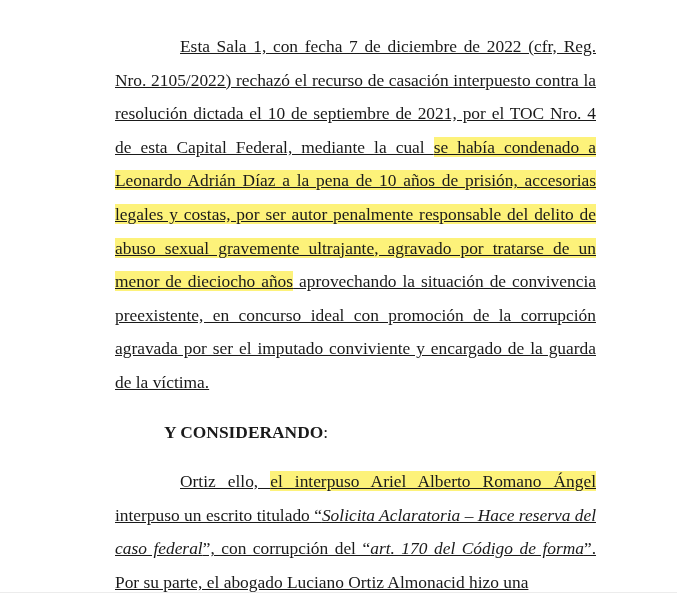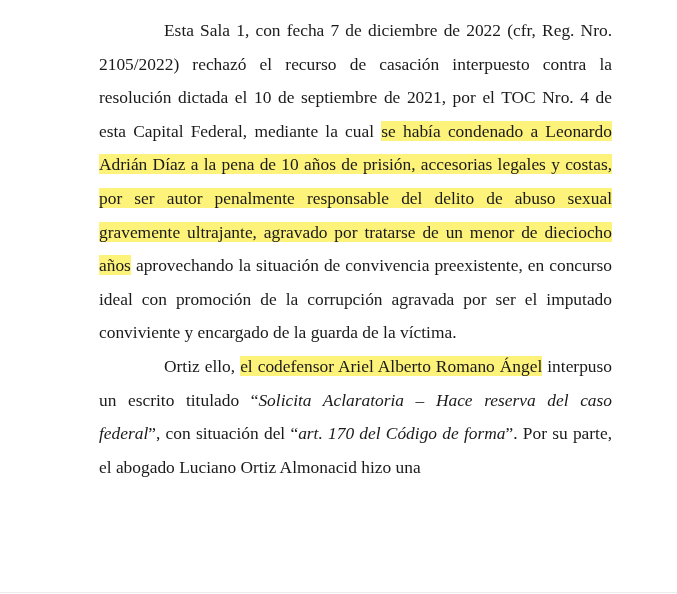--- a/index.html
+++ b/index.html
@@ -18,22 +18,23 @@
   .page {
     position: absolute;
     left: 99px;
     top: 14px;
     width: 513px;
     font-size: 17.4px;
     line-height: 33.6px;
     text-align: justify;
   }
   .para {
-    margin: 0;
+    margin: 16px;
     text-indent: 65px;
+    text-decoration: underline;
   }
   .para + .heading { margin-top: 7px; }
   .heading {
     margin: 7px 0 5px 0;
     text-indent: 65px;
     font-weight: bold;
   }
   .heading .colon { font-weight: normal; }
   .hl {
     background: #fdf27a;
@@ -47,17 +48,18 @@
     height: 1px;
     background: #ececec;
   }
 </style>
 </head>
 <body>
 
 <div class="page">
   <p class="para"><span>Esta Sala 1, con fecha 7 de diciembre de 2022 (cfr, Reg. Nro. 2105/2022) rechazó el recurso de casación interpuesto contra la resolución dictada el 10 de septiembre de 2021, por el TOC Nro. 4 de esta Capital Federal, mediante la cual </span><span class="hl">se había condenado a Leonardo Adrián Díaz a la pena de 10 años de prisión, accesorias legales y costas, por ser autor penalmente responsable del delito de abuso sexual gravemente ultrajante, agravado por tratarse de un menor de dieciocho años</span><span> aprovechando la situación de convivencia preexistente, en concurso ideal con promoción de la corrupción agravada por ser el imputado conviviente y encargado de la guarda de la víctima.</span></p>
 
+  <p class="heading"><span>Y CONSIDERANDO</span><span class="colon">:</span></p>
 
-  <p class="para"><span>Ortiz ello, </span><span class="hl">el codefensor Ariel Alberto Romano Ángel</span><span> interpuso un escrito titulado “</span><em>Solicita Aclaratoria – Hace reserva del caso federal</em><span>”, con situación del “</span><em>art. 170 del Código de forma</em><span>”. Por su parte, el abogado Luciano Ortiz Almonacid hizo una</span></p>
+  <p class="para"><span>Ortiz ello, </span><span class="hl">el interpuso Ariel Alberto Romano Ángel</span><span> interpuso un escrito titulado “</span><em>Solicita Aclaratoria – Hace reserva del caso federal</em><span>”, con corrupción del “</span><em>art. 170 del Código de forma</em><span>”. Por su parte, el abogado Luciano Ortiz Almonacid hizo una</span></p>
 </div>
 
 <div class="bottom-line"></div>
 
 </body></html>

